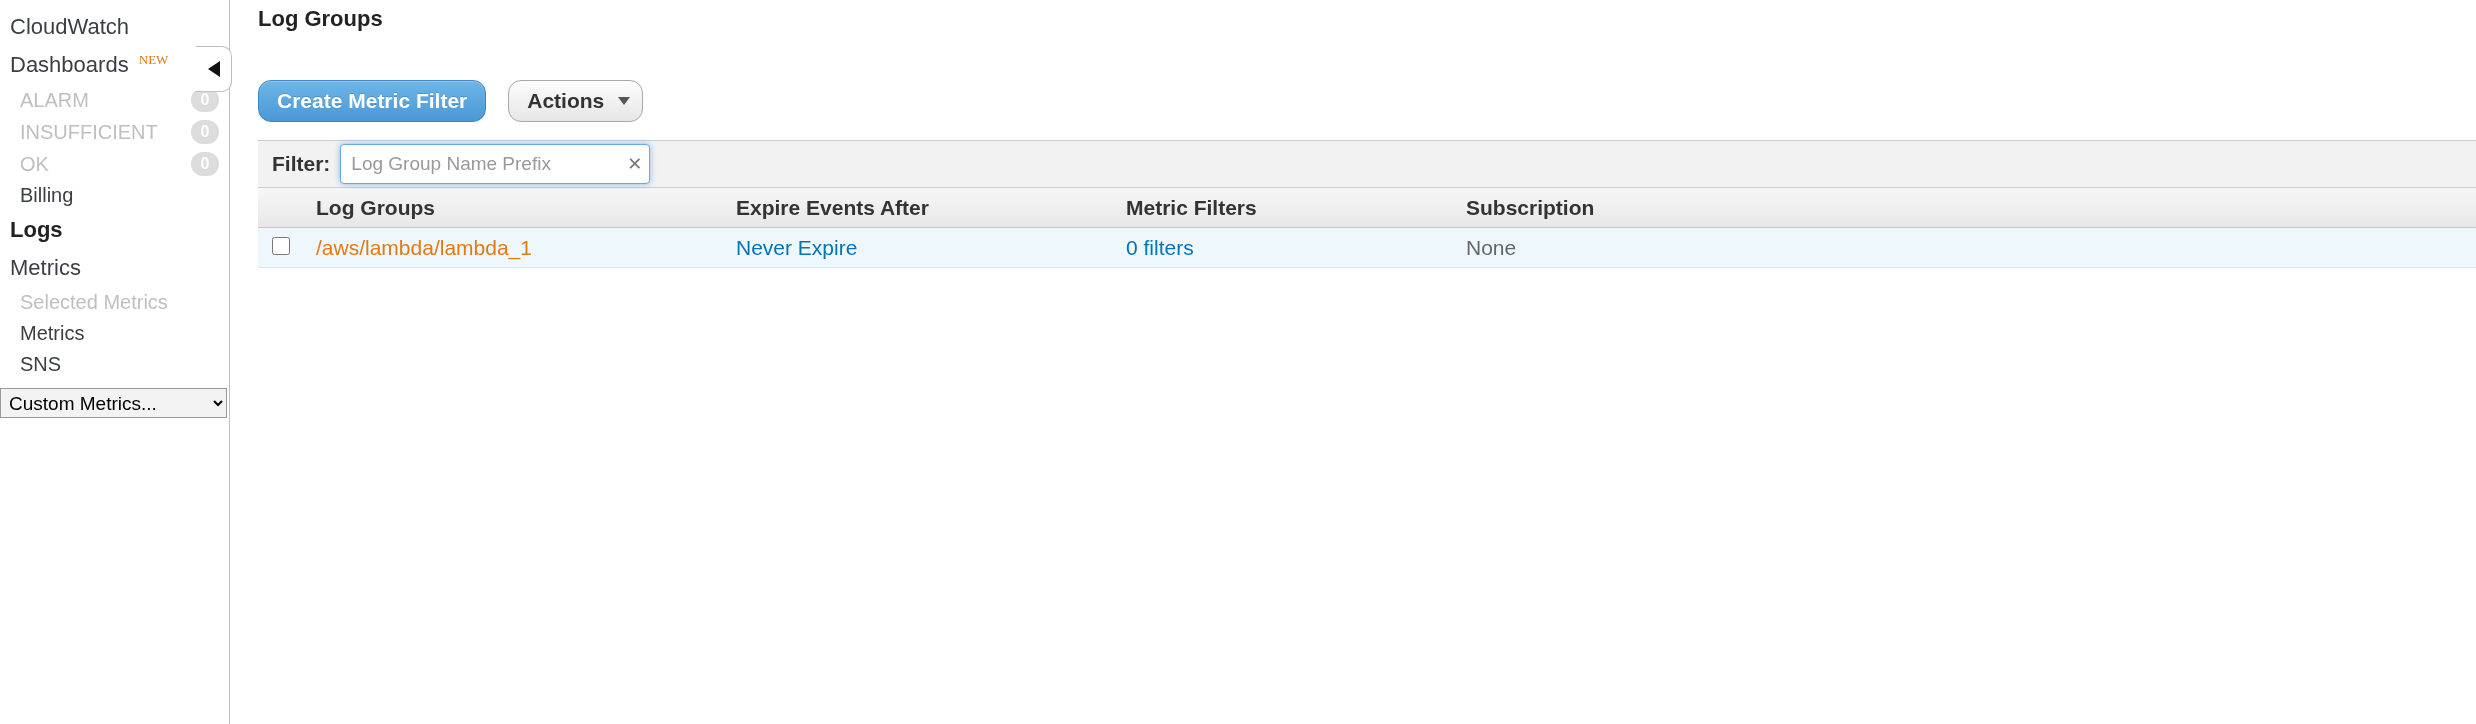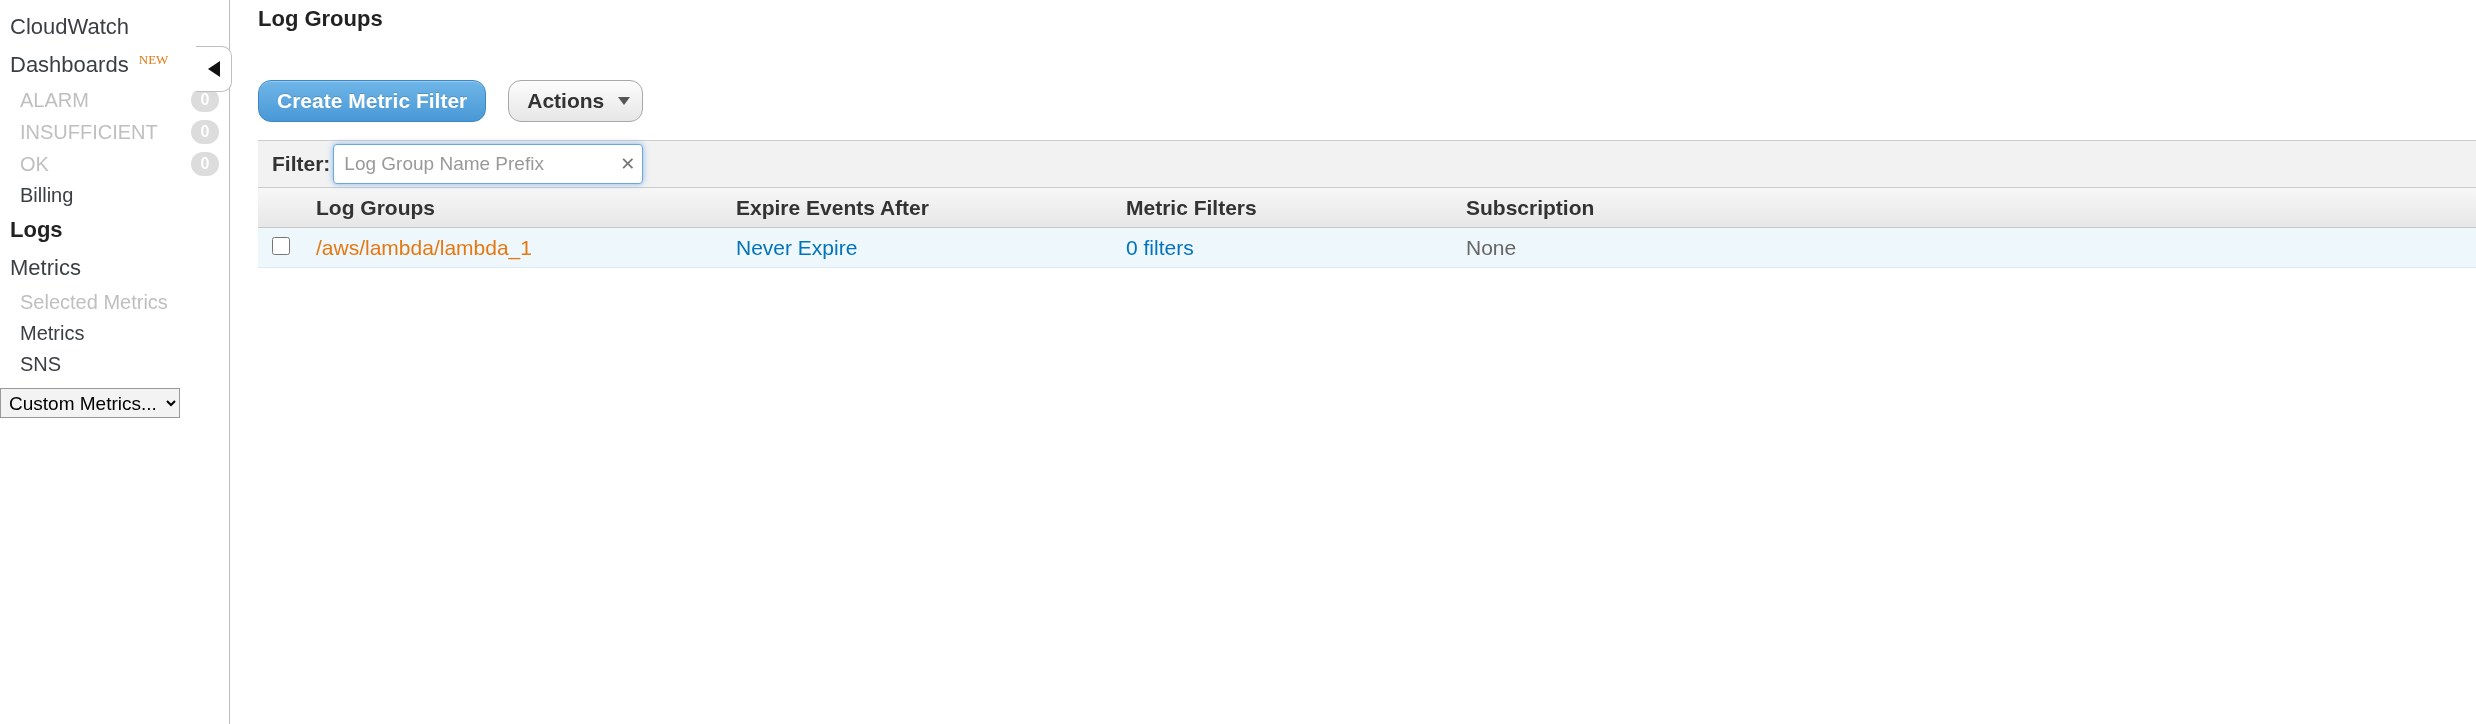--- a/index.html
+++ b/index.html
@@ -65,21 +65,21 @@
     color: #222;
     padding: 6px 10px;
     cursor: pointer;
   }
   .sidebar .sub-item.text-only {
     color: #3b3f44;
   }
   .sidebar .sub-item.muted { color: #bfbfbf; }
   .custom-select {
     margin: 8px 0 0 0;
-    width: 180px;
+    width: 227px;
     height: 30px;
     font-size: 19px;
     border: 1px solid #999;
     background: #f3f3f3;
     padding-left: 4px;
   }
 
   
   .collapse-handle {
     position: absolute;
@@ -162,21 +162,21 @@
   }
 
   .filter-bar {
     display: flex;
     align-items: center;
     background: #f2f2f2;
     border-top: 1px solid #ccc;
     border-bottom: 1px solid #ccc;
     height: 48px;
     padding-left: 14px;
-    gap: 3px;
+    gap: 10px;
   }
   .filter-label {
     font-size: 21px;
     font-weight: bold;
     color: #333;
   }
   .filter-input-wrap {
     position: relative;
     width: 310px;
   }

